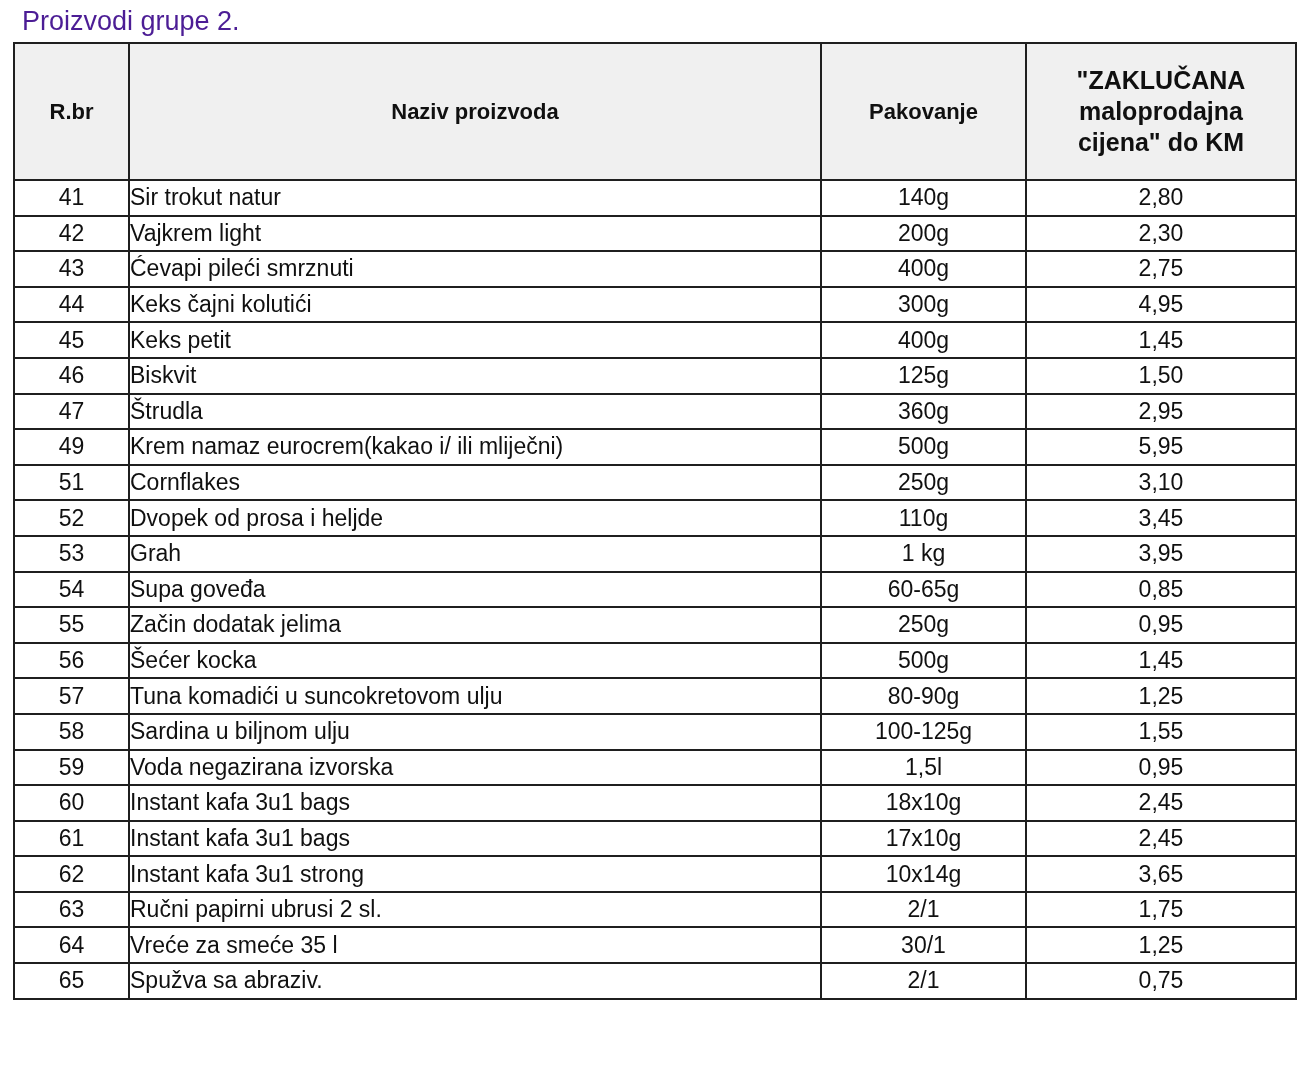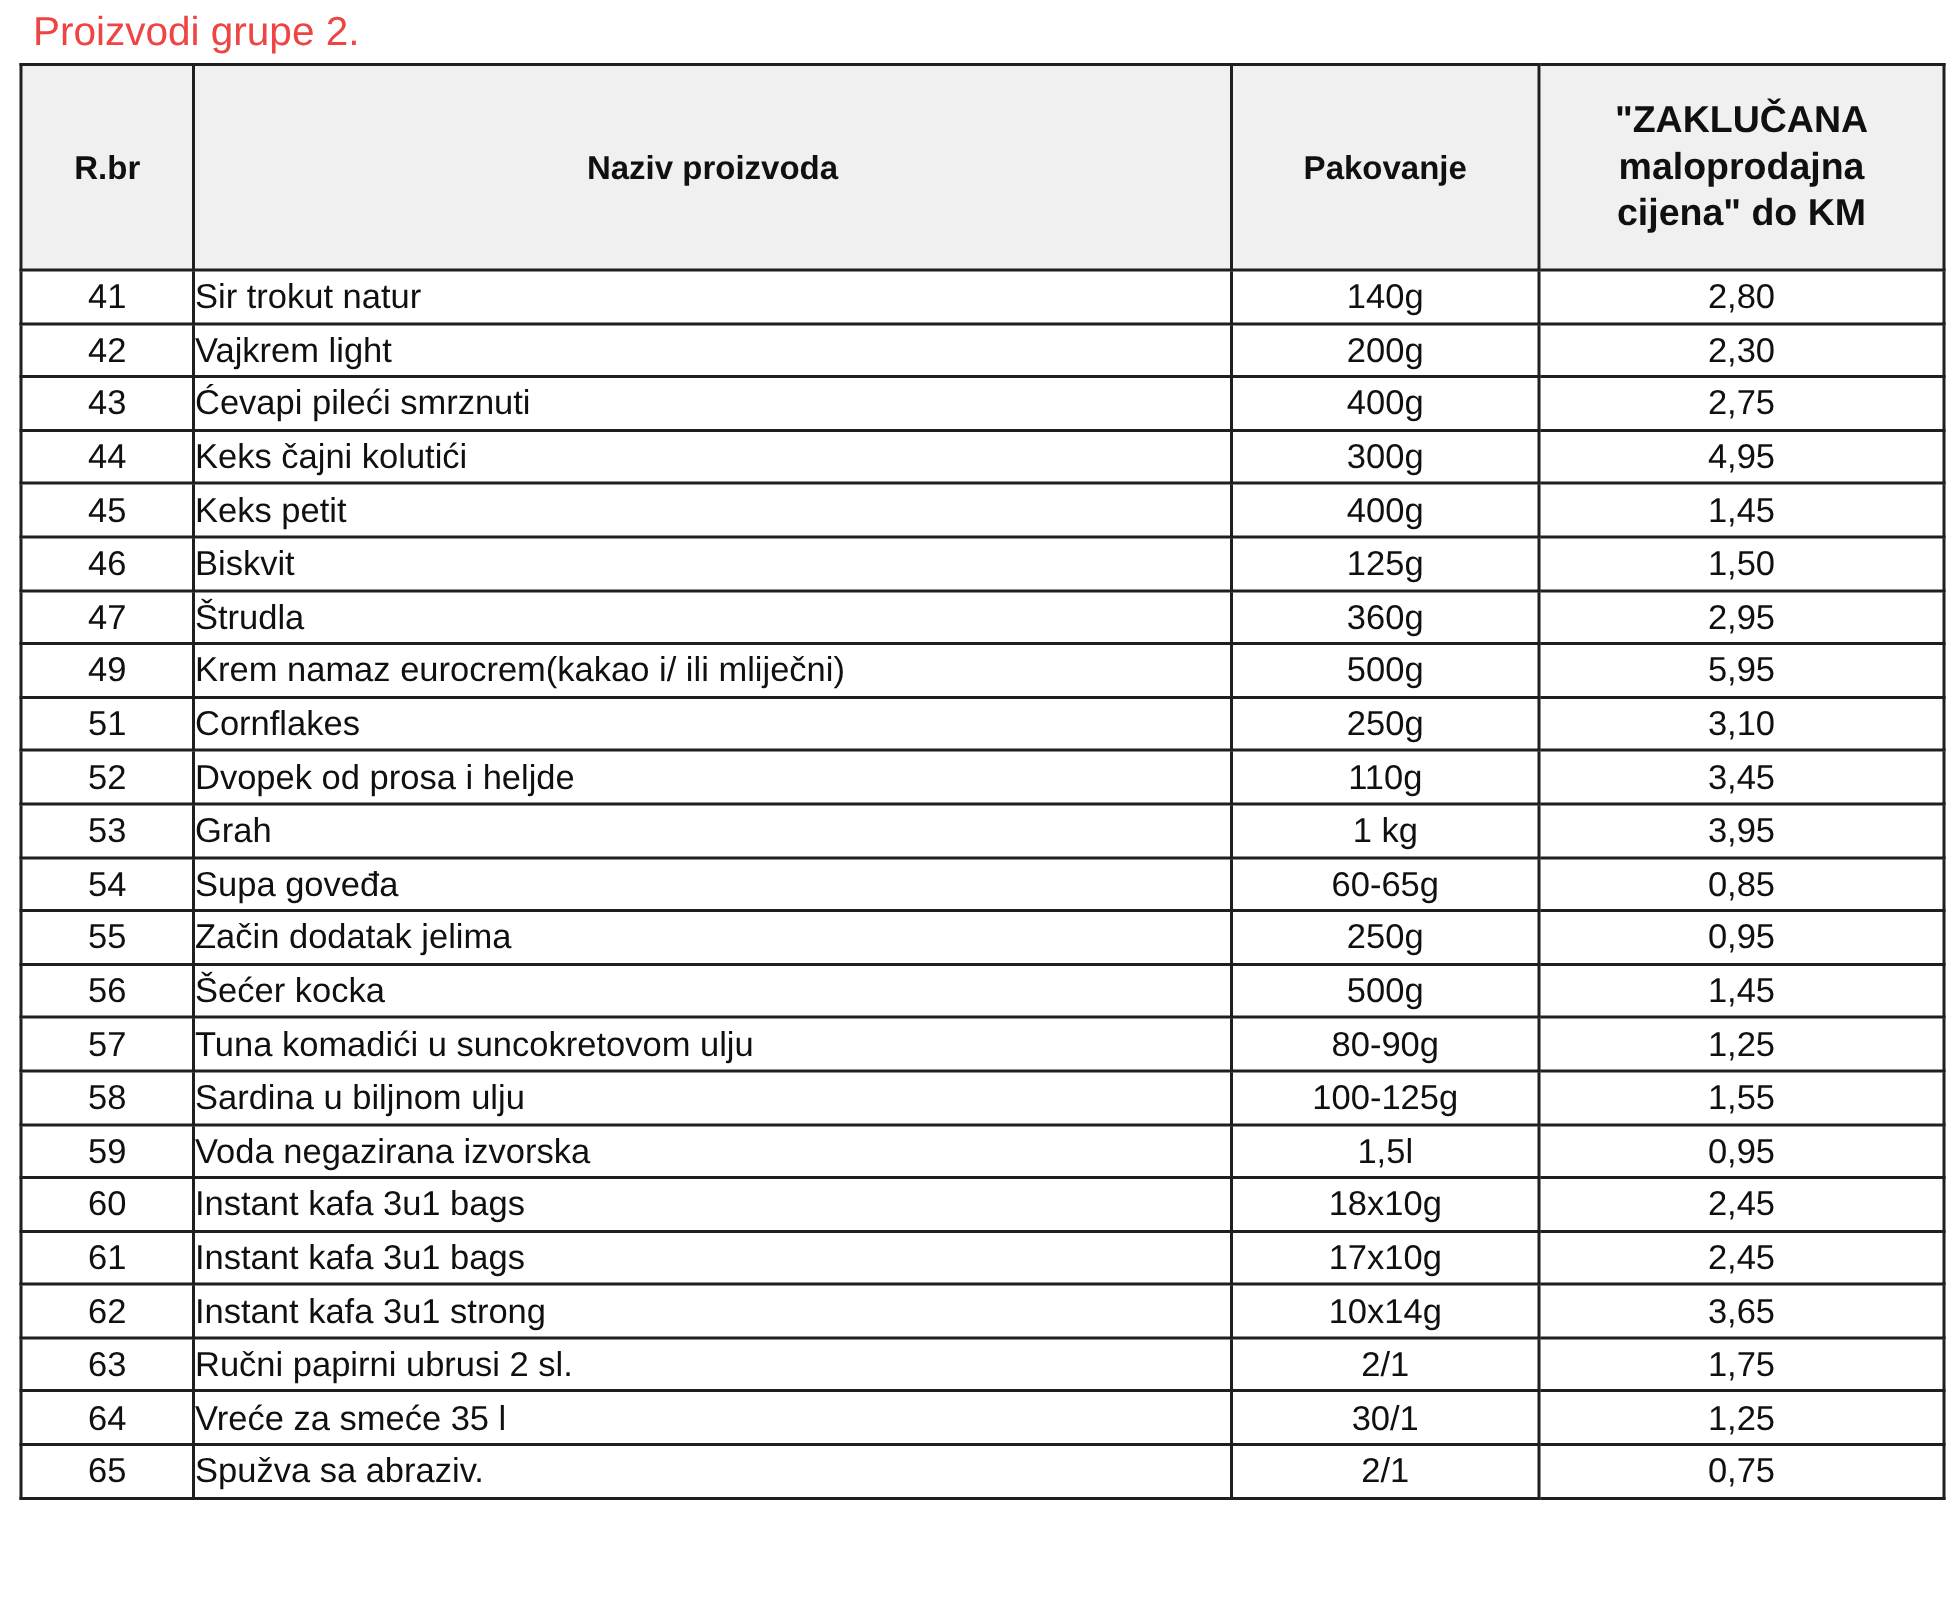--- a/index.html
+++ b/index.html
@@ -14,21 +14,21 @@
     overflow: hidden;
     font-family: "Liberation Sans", sans-serif;
     color: #000000;
   }
   .doc-title {
     position: absolute;
     left: 22px;
     top: 6px;
     font-size: 27px;
     font-weight: 400;
-    color: #ef4444;
+    color: #4c1d95;
     white-space: nowrap;
   }
   table.products {
     position: absolute;
     left: 13px;
     top: 42px;
     width: 1282px;
     border-collapse: collapse;
     table-layout: fixed;
   }

